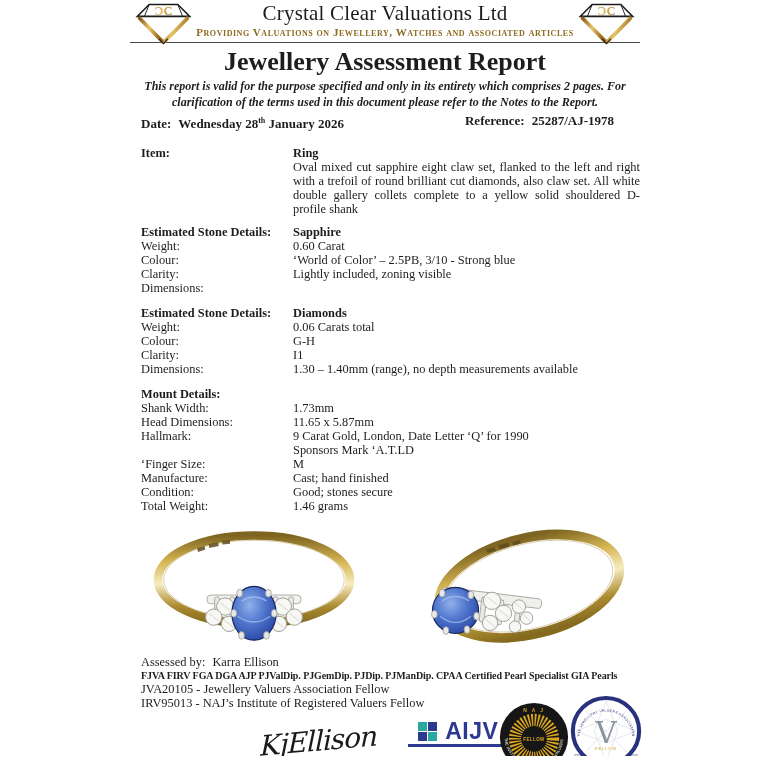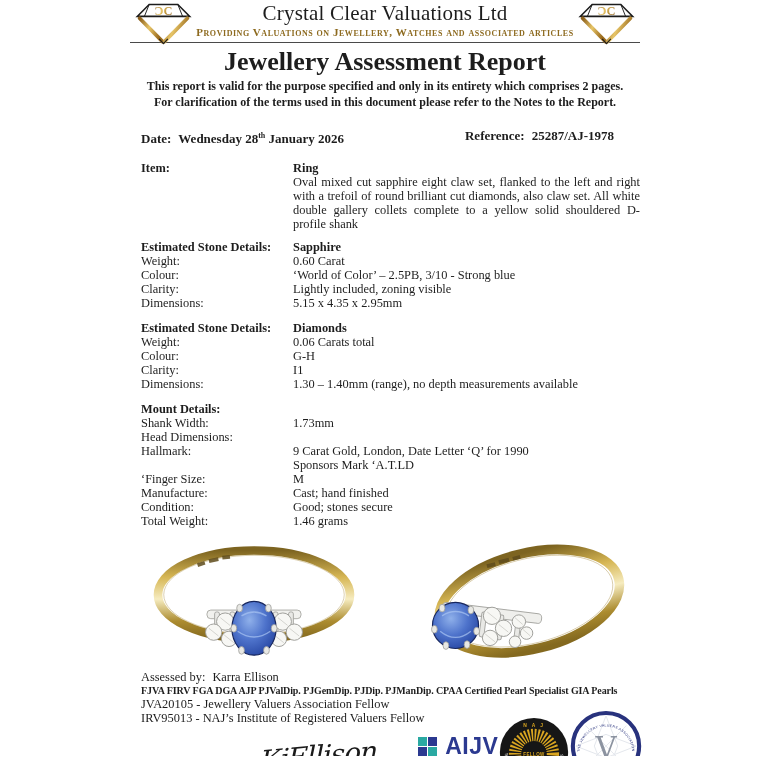--- a/index.html
+++ b/index.html
@@ -11,23 +11,23 @@
   .header { position:relative; height:40px; }
   .logo { position:absolute; top:1px; width:57px; height:42px; }
   .logo.left { left:5px; } .logo.right { right:5px; }
   .company { text-align:center; font-size:21px; line-height:23px; margin-top:2px; letter-spacing:0.2px; }
   .tagline { text-align:center; font-size:11px; font-weight:bold; color:#8d6a1f;
              font-variant:small-caps; letter-spacing:0.55px; margin-top:1px; }
   .rule { border-top:1.6px solid #4a4a4a; }
 
   .title { margin:4px 0 0 0; text-align:center; font-size:26px; line-height:29px; font-weight:bold; }
   .note { margin:3px 8px 0 8px; text-align:center; font-size:12px; line-height:15.5px;
-          font-weight:bold; }
-
-  .meta { display:flex; justify-content:space-between; margin-top:18px; padding:0 26px 0 11px;
+          font-style:italic; font-weight:bold; }
+
+  .meta { display:flex; justify-content:space-between; margin-top:3px; padding:0 26px 0 11px;
           font-size:13px; font-weight:bold; line-height:15px; }
   .meta .lbl { margin-right:7px; }
   sup { font-size:8px; }
 
   .kv { display:grid; grid-template-columns:152px 1fr; padding-left:11px;
         font-size:12.4px; line-height:14px; }
   .b { font-weight:bold; }
   .item-block { margin-top:15px; }
   .desc { text-align:justify; }
   .sapphire-block { margin-top:9px; }
@@ -126,21 +126,20 @@
     <div class="kv">
           <span>Colour:</span>
           <span>‘World of Color’ – 2.5PB, 3/10 - Strong blue</span>
         </div>
     <div class="kv">
           <span>Clarity:</span>
           <span>Lightly included, zoning visible</span>
         </div>
     <div class="kv">
           <span>Dimensions:</span>
-          <span>5.15 x 4.35 x 2.95mm</span>
         </div>
   </div>
 
   <div class="diamonds-block">
     <div class="kv">
           <span class="b">Estimated Stone Details:</span>
           <span class="b">Diamonds</span>
         </div>
     <div class="kv">
           <span>Weight:</span>
@@ -164,20 +163,21 @@
     <div class="kv">
           <span class="b">Mount Details:</span>
           <span></span>
         </div>
     <div class="kv">
           <span>Shank Width:</span>
           <span>1.73mm</span>
         </div>
     <div class="kv">
           <span>Head Dimensions:</span>
+          <span>11.65 x 5.87mm</span>
         </div>
     <div class="kv">
           <span>Hallmark:</span>
           <span>9 Carat Gold, London, Date Letter ‘Q’ for 1990</span>
         </div>
     <div class="kv">
           <span></span>
           <span>Sponsors Mark ‘A.T.LD</span>
         </div>
     <div class="kv">

